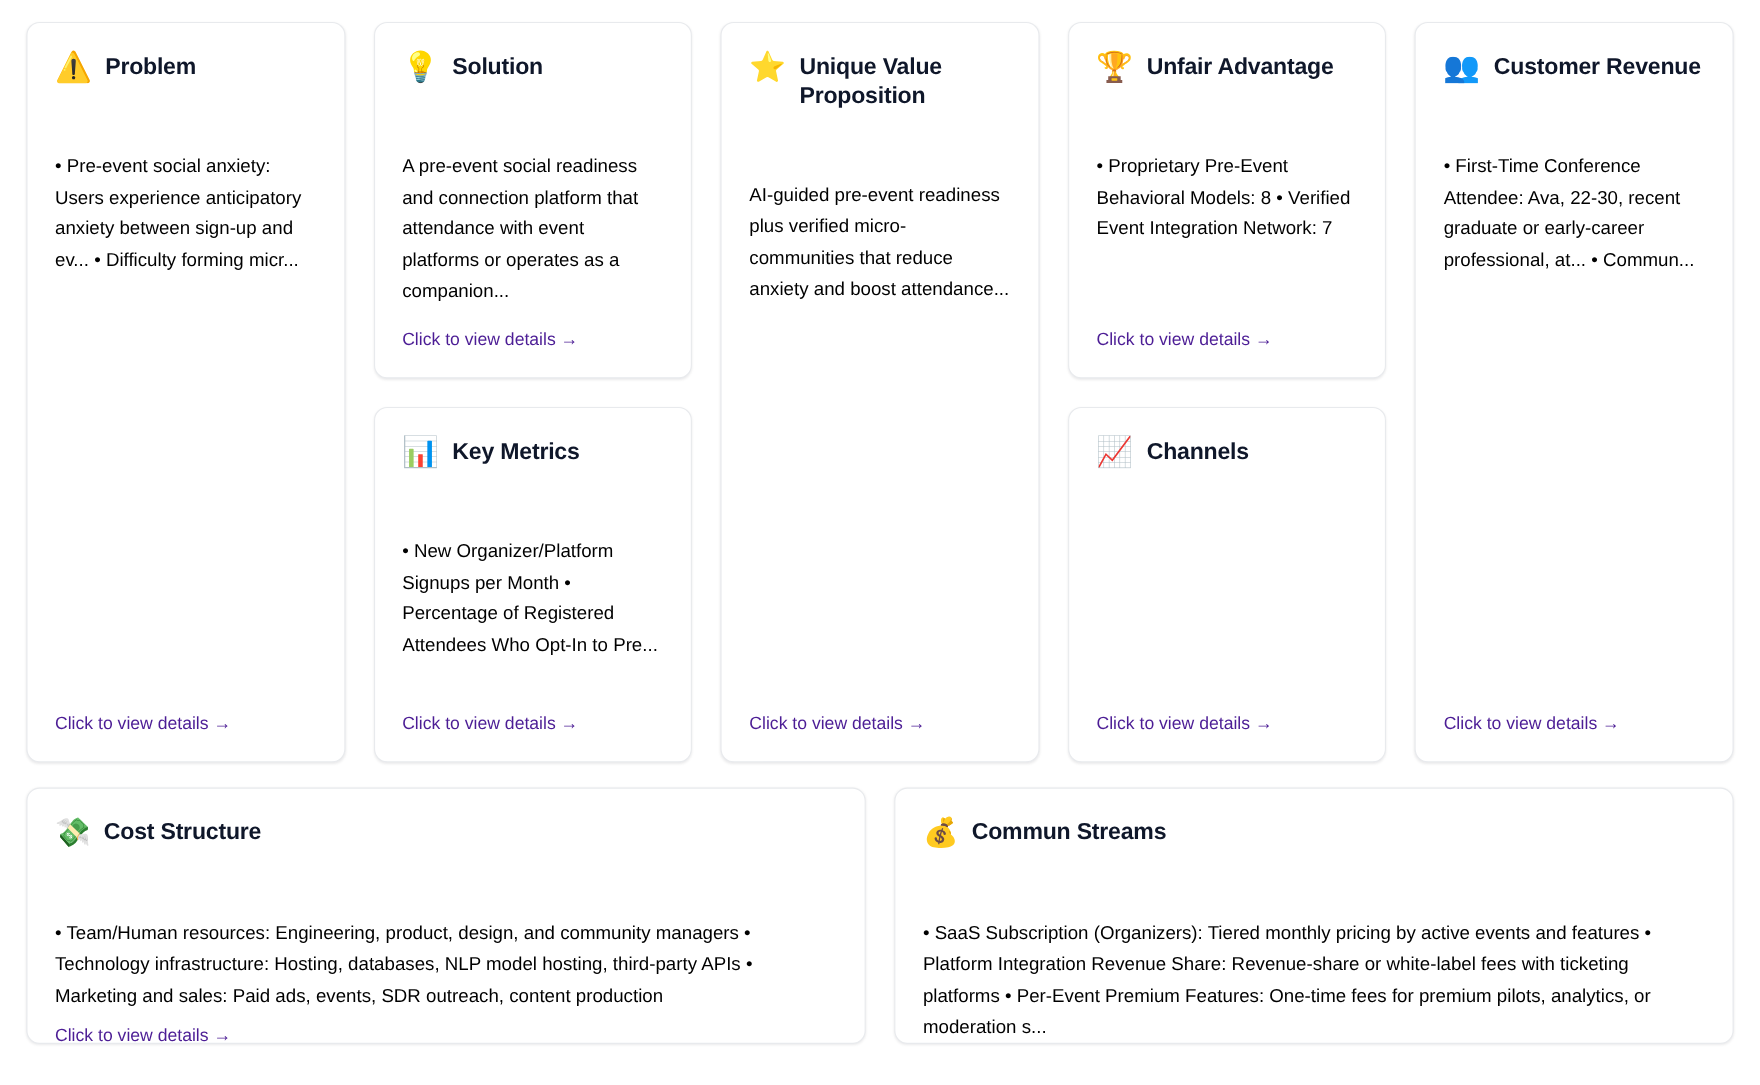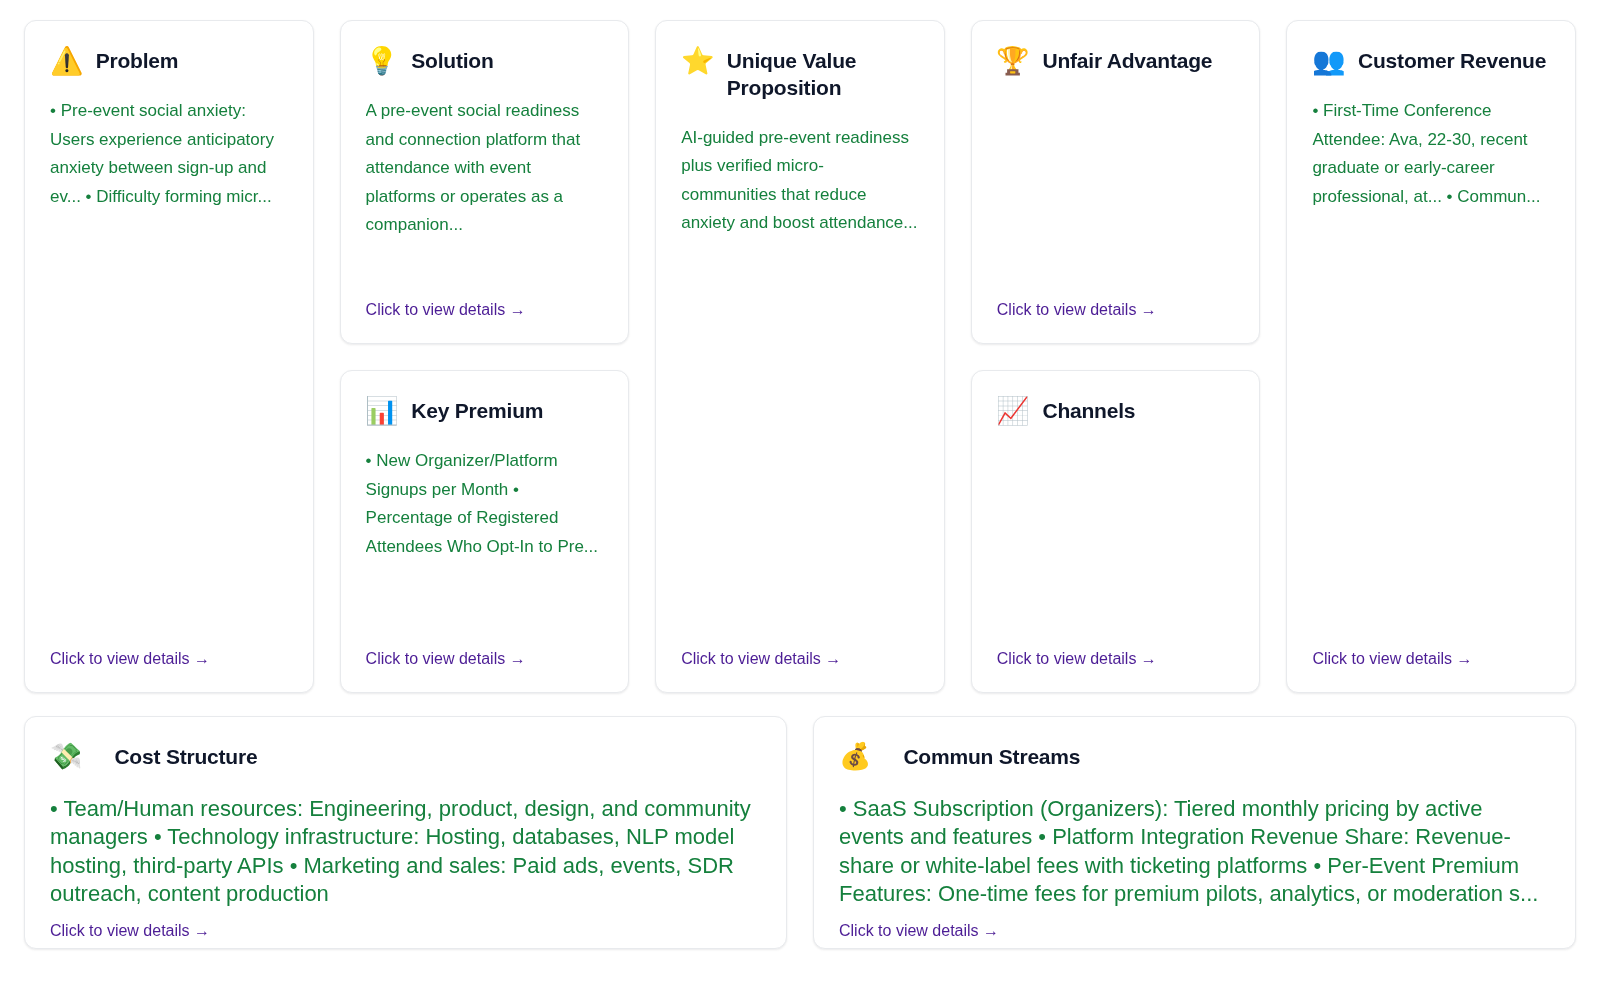--- a/index.html
+++ b/index.html
@@ -82,34 +82,35 @@
     font-size: 21px;
     font-weight: 700;
     color: #0f172a;
     line-height: 1.28;
     letter-spacing: -0.2px;
     padding-top: 1px;
   }
 
   .card.wide .card-header { margin-bottom: 24px; }
   .card.wide .card-icon { font-size: 26px; }
-  .card.wide .card-title { font-size: 21px; margin-left: 20px; }
+  .card.wide .card-title { font-size: 21px; }
 
   
   .card-body {
     font-size: 17px;
     line-height: 28.5px;
-    color: #15803d;
+    color: #000000;
     flex: 1 1 auto;
     word-wrap: break-word;
     overflow: hidden;
+    margin-top: 40px;
   }
 
   .card.wide .card-body {
-    font-size: 22px;
+    font-size: 17px;
     line-height: 28.5px;
     flex: 0 0 auto;
     margin-bottom: 12px;
   }
 
   
   .card-footer {
     font-size: 16px;
     color: #4c1d95;
     line-height: 1.3;
@@ -143,21 +144,21 @@
         <div class="card-header">
           <span class="card-icon">💡</span>
           <span class="card-title">Solution</span>
         </div>
         <div class="card-body">A pre-event social readiness and connection platform that attendance with event platforms or operates as a companion...</div>
         <div class="card-footer">Click to view details →</div>
       </div>
       <div class="card fixed-keymetrics">
         <div class="card-header">
           <span class="card-icon">📊</span>
-          <span class="card-title">Key Premium</span>
+          <span class="card-title">Key Metrics</span>
         </div>
         <div class="card-body">• New Organizer/Platform Signups per Month • Percentage of Registered Attendees Who Opt-In to Pre...</div>
         <div class="card-footer">Click to view details →</div>
       </div>
     </div>
 
     <div class="col">
       <div class="card grow">
         <div class="card-header">
           <span class="card-icon">⭐</span>
@@ -167,20 +168,21 @@
         <div class="card-footer">Click to view details →</div>
       </div>
     </div>
 
     <div class="col">
       <div class="card fixed-solution">
         <div class="card-header">
           <span class="card-icon">🏆</span>
           <span class="card-title">Unfair Advantage</span>
         </div>
+        <div class="card-body">• Proprietary Pre-Event Behavioral Models: 8 • Verified Event Integration Network: 7</div>
         <div class="card-footer">Click to view details →</div>
       </div>
       <div class="card fixed-keymetrics">
         <div class="card-header">
           <span class="card-icon">📈</span>
           <span class="card-title">Channels</span>
         </div>
         <div class="card-footer">Click to view details →</div>
       </div>
     </div>

